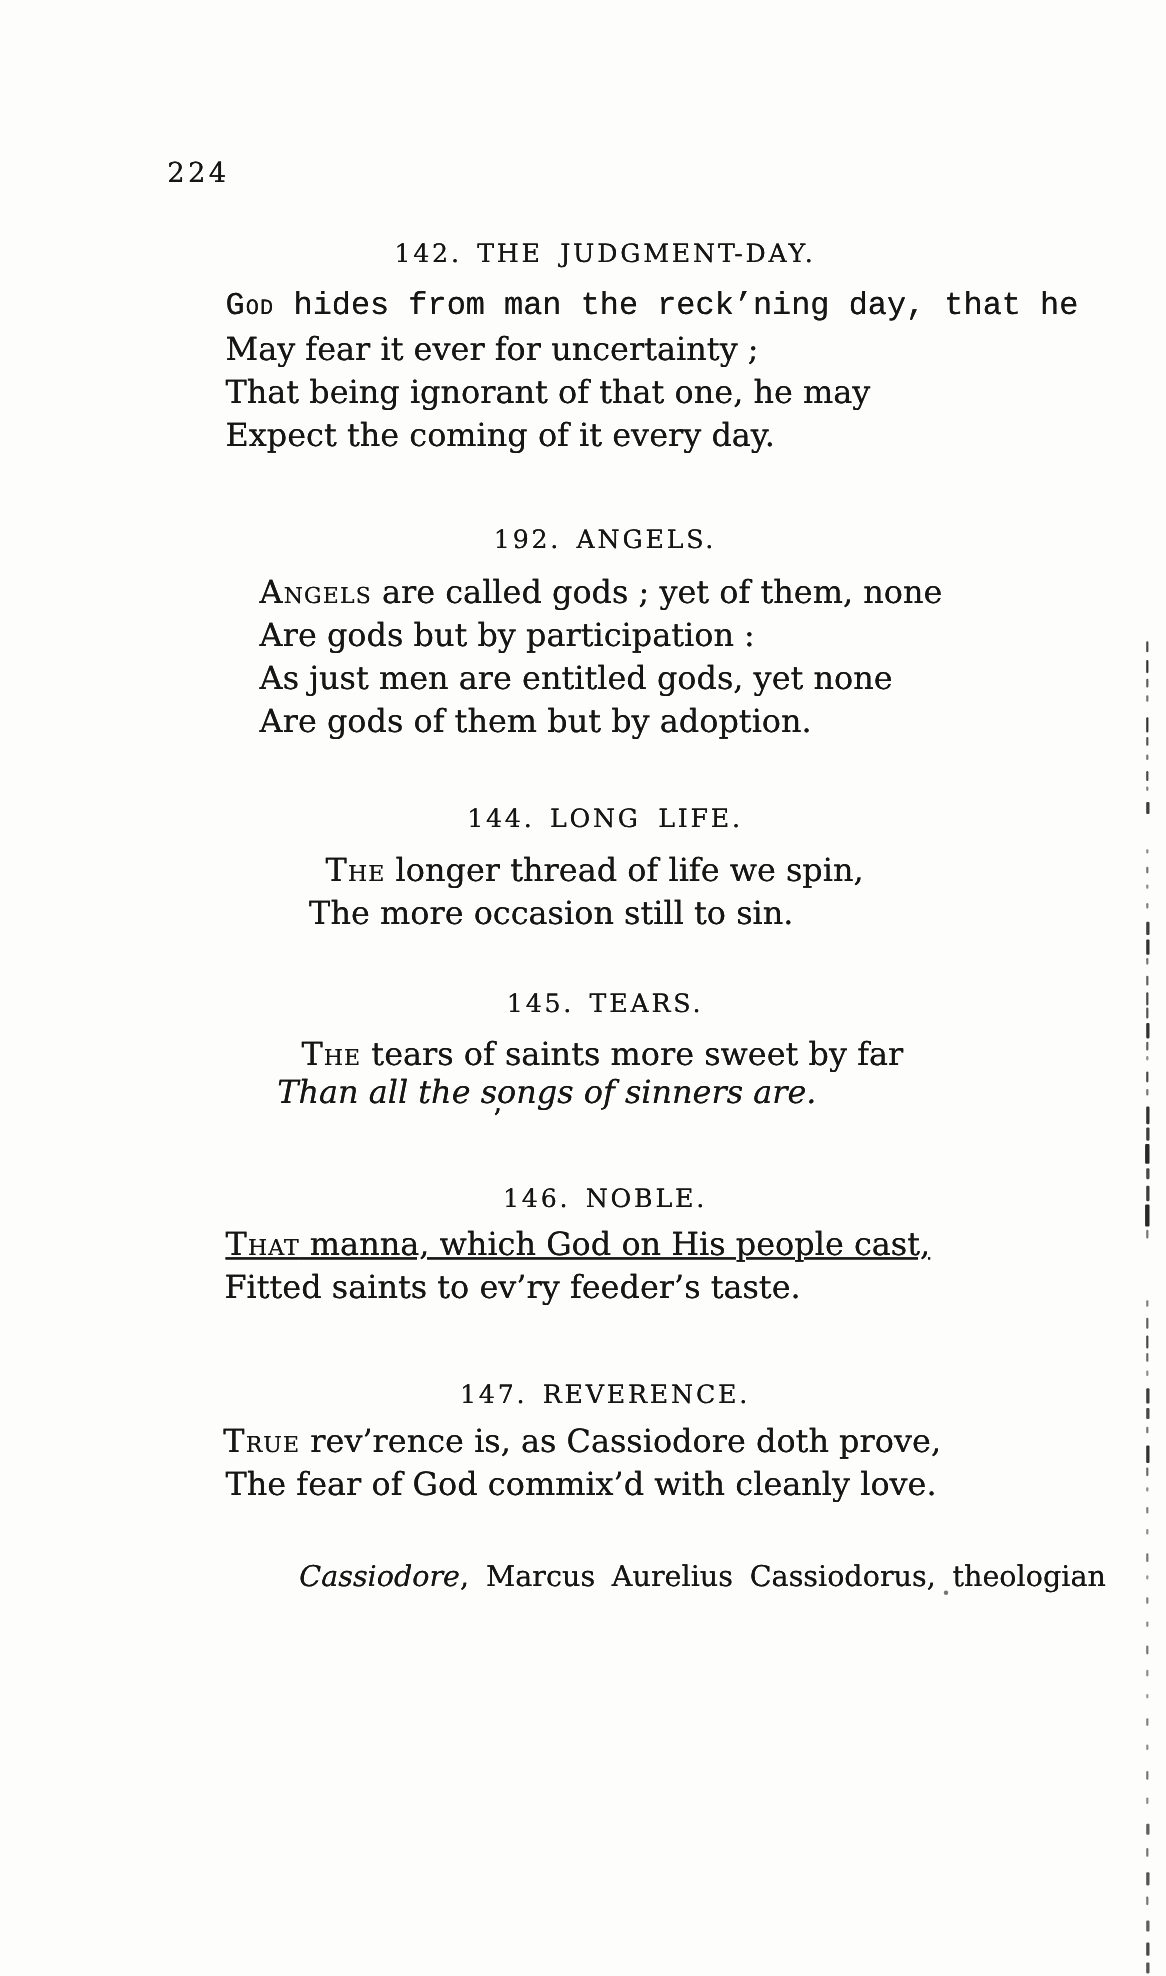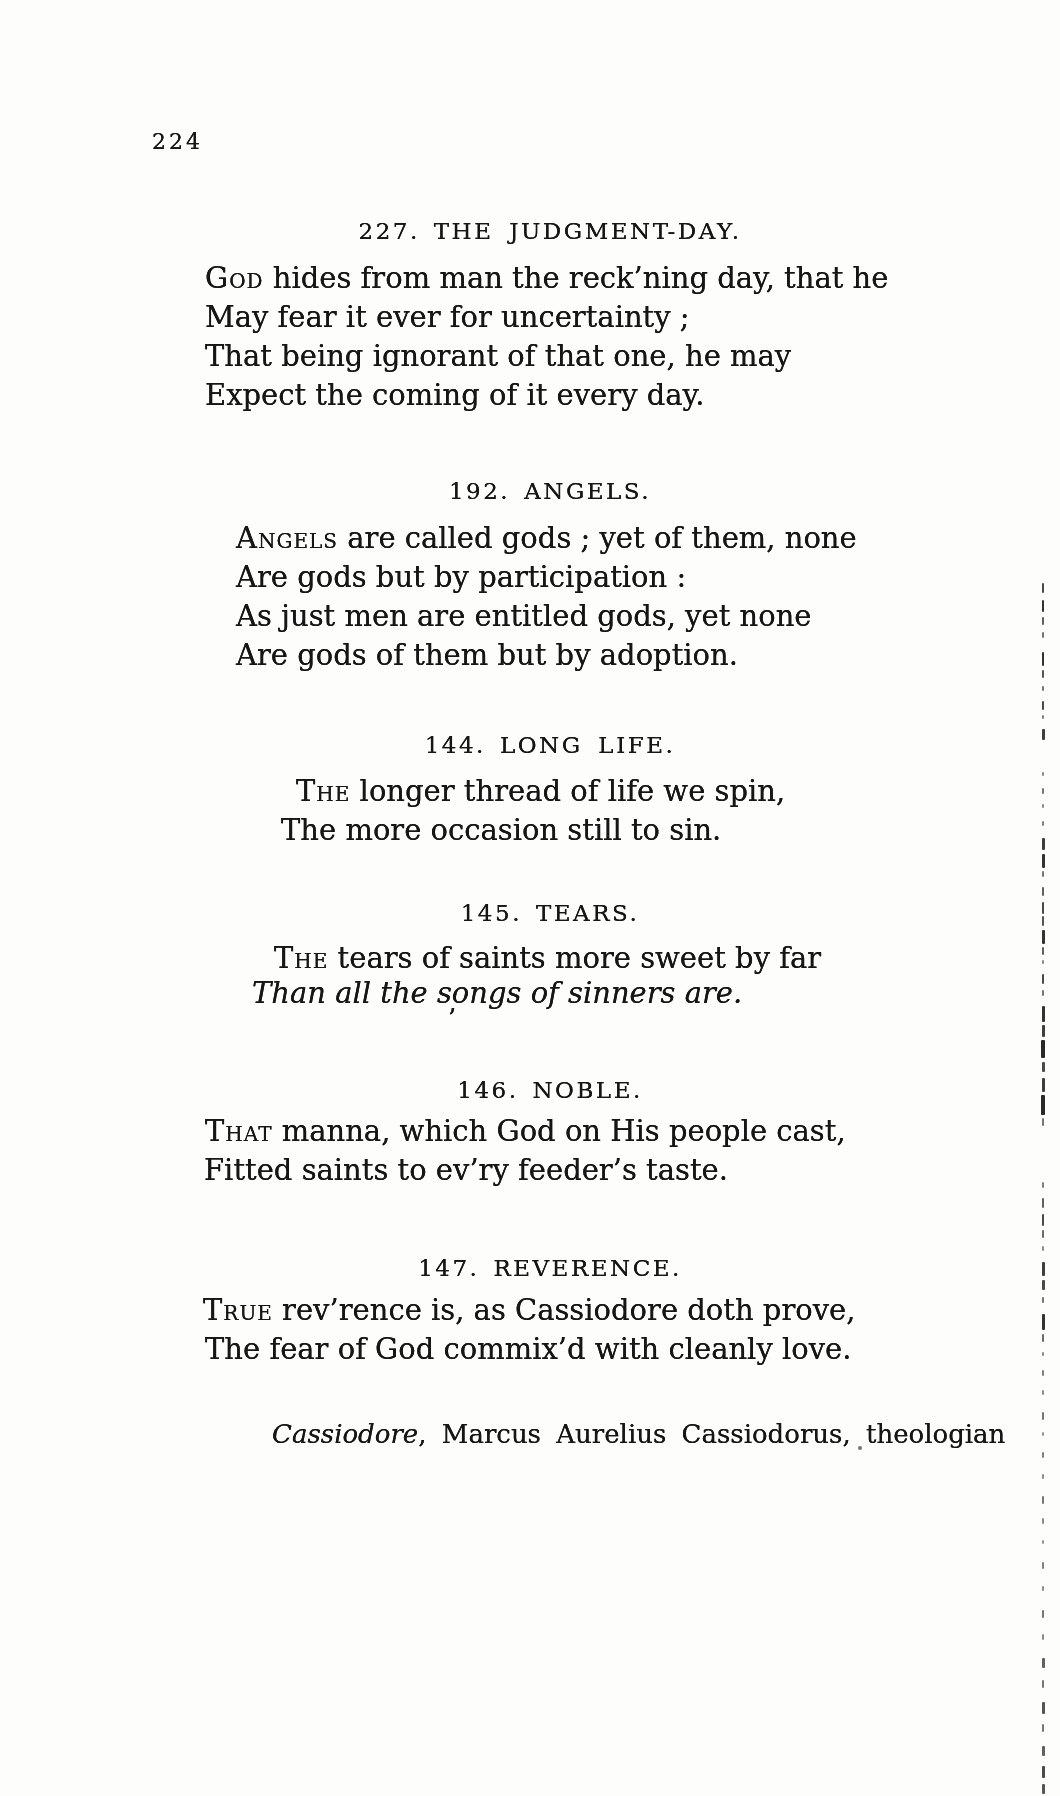--- a/index.html
+++ b/index.html
@@ -8,22 +8,22 @@
     overflow: hidden;
   }
   .page {
     position: relative;
     width: 1060px; height: 1796px;
     background: #fdfdfb;
     font-family: "DejaVu Serif", serif;
     color: #161616;
   }
   .pagenum {
-    position: absolute; left: 152px; top: 129px;
-    font-size: 22px; letter-spacing: 3px;
+    position: absolute; left: 152px; top: 142px;
+    font-size: 25px; letter-spacing: 3px;
     text-shadow: 0 0 0.4px #161616;
   }
   .runhead {
     position: absolute; left: 396px; top: 141px;
     font-size: 28px; font-style: italic;
     letter-spacing: 5px; word-spacing: 12px;
     text-shadow: 0 0 0.4px #161616;
   }
   .heading {
     position: absolute; left: 0; width: 1100px;
@@ -66,38 +66,38 @@
 </style>
 </head>
 <body>
 
 <div class="page">
 
   <div class="pagenum">224</div>
 
 
   <div id="sections">
-      <div class="heading" style="top: 218px;"><span class="num">227.</span><span>THE JUDGMENT-DAY.</span></div>
-      <div class="pline" style="left: 205px; top: 261px;"><span class="lead">God</span><span> hides from man the reck’ning day, that he</span></div>
+      <div class="heading" style="top: 218px;"><span class="num">142.</span><span>THE JUDGMENT-DAY.</span></div>
+      <div class="pline" style="left: 205px; top: 261px; font-family: Liberation Mono, monospace;"><span class="lead">God</span><span> hides from man the reck’ning day, that he</span></div>
       <div class="pline" style="left: 205px; top: 300px;"><span>May fear it ever for uncertainty ;</span></div>
       <div class="pline" style="left: 205px; top: 339px;"><span>That being ignorant of that one, he may</span></div>
       <div class="pline" style="left: 205px; top: 378px;"><span>Expect the coming of it every day.</span></div>
       <div class="heading" style="top: 478px;"><span class="num">192.</span><span>ANGELS.</span></div>
       <div class="pline" style="left: 236px; top: 521px;"><span class="lead">Angels</span><span> are called gods ; yet of them, none</span></div>
       <div class="pline" style="left: 236px; top: 560px;"><span>Are gods but by participation :</span></div>
       <div class="pline" style="left: 236px; top: 599px;"><span>As just men are entitled gods, yet none</span></div>
       <div class="pline" style="left: 236px; top: 638px;"><span>Are gods of them but by adoption.</span></div>
       <div class="heading" style="top: 732px;"><span class="num">144.</span><span>LONG LIFE.</span></div>
       <div class="pline" style="left: 296px; top: 774px;"><span class="lead">The</span><span> longer thread of life we spin,</span></div>
       <div class="pline" style="left: 281px; top: 813px;"><span>The more occasion still to sin.</span></div>
       <div class="heading" style="top: 900px;"><span class="num">145.</span><span>TEARS.</span></div>
       <div class="pline" style="left: 274px; top: 941px;"><span class="lead">The</span><span> tears of saints more sweet by far</span></div>
       <div class="pline" style="left: 252px; top: 976px; font-style: italic;"><span>Than all the songs of sinners are.</span></div>
       <div class="heading" style="top: 1077px;"><span class="num">146.</span><span>NOBLE.</span></div>
-      <div class="pline" style="left: 205px; top: 1114px;"><span class="lead">That</span><span> manna, which God on His people cast,</span></div>
+      <div class="pline" style="left: 205px; top: 1114px; text-decoration: underline;"><span class="lead">That</span><span> manna, which God on His people cast,</span></div>
       <div class="pline" style="left: 204px; top: 1153px;"><span>Fitted saints to ev’ry feeder’s taste.</span></div>
       <div class="heading" style="top: 1255px;"><span class="num">147.</span><span>REVERENCE.</span></div>
       <div class="pline" style="left: 203px; top: 1293px;"><span class="lead">True</span><span> rev’rence is, as Cassiodore doth prove,</span></div>
       <div class="pline" style="left: 205px; top: 1332px;"><span>The fear of God commix’d with cleanly love.</span></div>
     </div>
 
   <div class="fnline fn1">
     <span class="fnterm">Cassiodore</span><span>, Marcus Aurelius Cassiodorus, theologian</span>
   </div>
 

